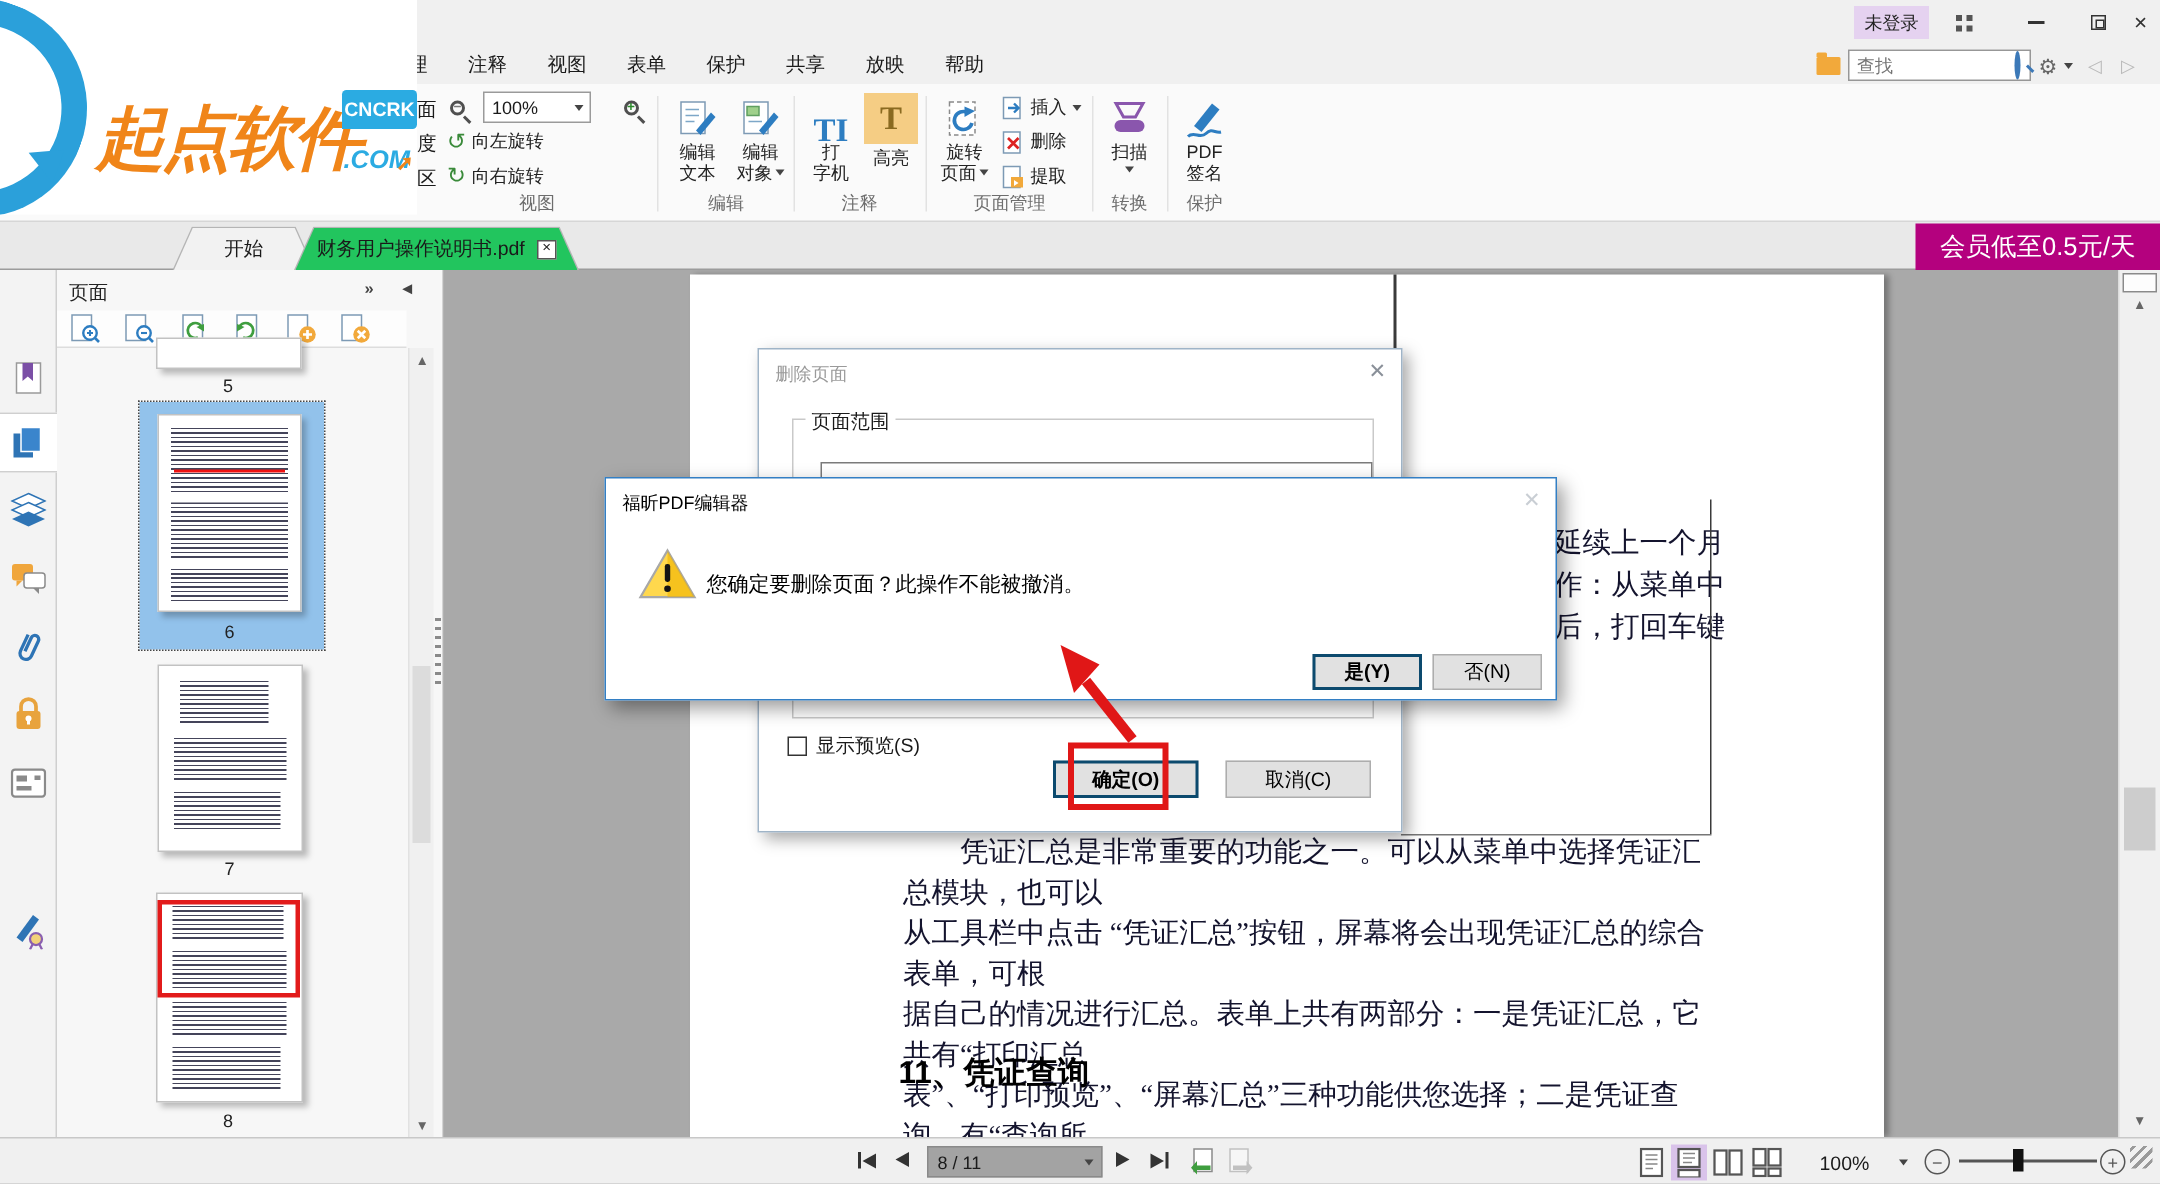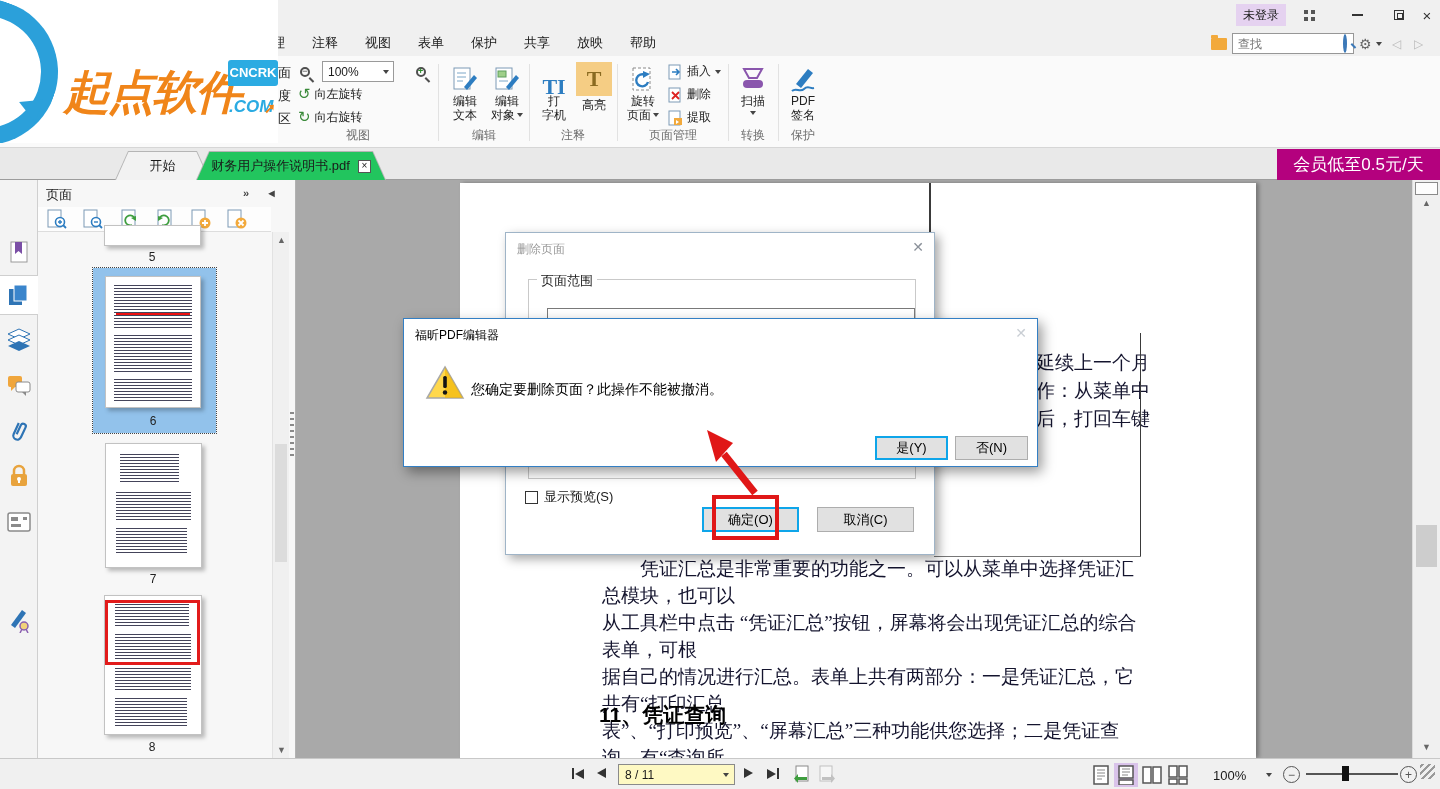--- a/index.html
+++ b/index.html
@@ -98,31 +98,31 @@
   .dlg { background:#fff; z-index:150; }
   .dlg-delete { left:505px; top:232px; width:430px; height:323px; border:1px solid #9fb4c7; box-shadow:4px 4px 10px rgba(0,0,0,0.35); }
   .dlg-title { position:absolute; left:11px; top:8px; font-size:12px; }
   .dlg-x { position:absolute; top:6px; font-size:14px; }
   .groupbox { position:absolute; left:22px; top:46px; width:388px; height:200px; border:1px solid #c9c9c9; }
   .groupbox .glabel { position:absolute; left:8px; top:-8px; background:#fff; padding:0 4px; font-size:13px; }
   .ginput { position:absolute; left:18px; top:28px; width:368px; height:26px; border:1px solid #7a7a7a; background:#fff; }
   .checkrow { position:absolute; left:19px; top:255px; display:flex; align-items:center; gap:6px; font-size:13px; }
   .checkbox { width:13px; height:13px; border:1px solid #333; background:#fff; }
   .wbtn { position:absolute; height:25px; background:#e1e1e1; border:1px solid #adadad; font-size:13px; display:flex; align-items:center; justify-content:center; font-family:inherit; }
-  .wbtn.focus { border:2px solid #0ea5e9; }
+  .wbtn.focus { border:2px solid #0c4a6e;font-weight:bold; }
   .dlg-confirm { left:403px; top:318px; width:635px; height:149px; border:1px solid #337fc4; box-shadow:4px 5px 12px rgba(0,0,0,0.4); z-index:160; }
   .cf-msg { position:absolute; left:67px; top:62px; font-size:14px; color:#000; }
 
   
   .statusbar { left:0; top:758px; width:1440px; height:31px; background:#f0f0f0; border-top:1px solid #c8c8c8; }
   .tri-l { width:0; height:0; border-top:5.5px solid transparent; border-bottom:5.5px solid transparent; border-right:9px solid #333; }
   .tri-r { width:0; height:0; border-top:5.5px solid transparent; border-bottom:5.5px solid transparent; border-left:9px solid #333; }
   .navbar { width:2px; height:11px; background:#333; }
   .navbtn { position:absolute; top:9px; display:flex; align-items:center; gap:1px; }
-  .pagecombo { left:618px; top:5px; width:117px; height:21px; background:#fef9c3; border:1px solid #8a8a8a; display:flex; align-items:center; font-size:12px; }
+  .pagecombo { left:618px; top:5px; width:117px; height:21px; background:#a3a3a3; border:1px solid #8a8a8a; display:flex; align-items:center; font-size:12px; }
   .vm-wrap { position:absolute; top:4px; width:24px; height:24px; display:flex; align-items:center; justify-content:center; }
   .vm-wrap.active { background:#d9c3ea; }
   .zoomtxt { left:1213px; top:9px; font-size:13px; }
   .circ { width:17px; height:17px; border:1.5px solid #555; border-radius:50%; color:#555; font-size:12px; display:flex; align-items:center; justify-content:center; line-height:1; }
   .slider-track { left:1306px; top:773px; width:92px; height:2px; background:#555; }
   .slider-handle { left:1342px; top:766px; width:7px; height:15px; background:#111; }
   .grip3 { left:1420px; top:764px; width:15px; height:15px; background:repeating-linear-gradient(315deg,transparent 0 3px,#9a9a9a 3px 5px); }
 
   
   .anno { left:0; top:0; width:1440px; height:789px; z-index:400; pointer-events:none; }

